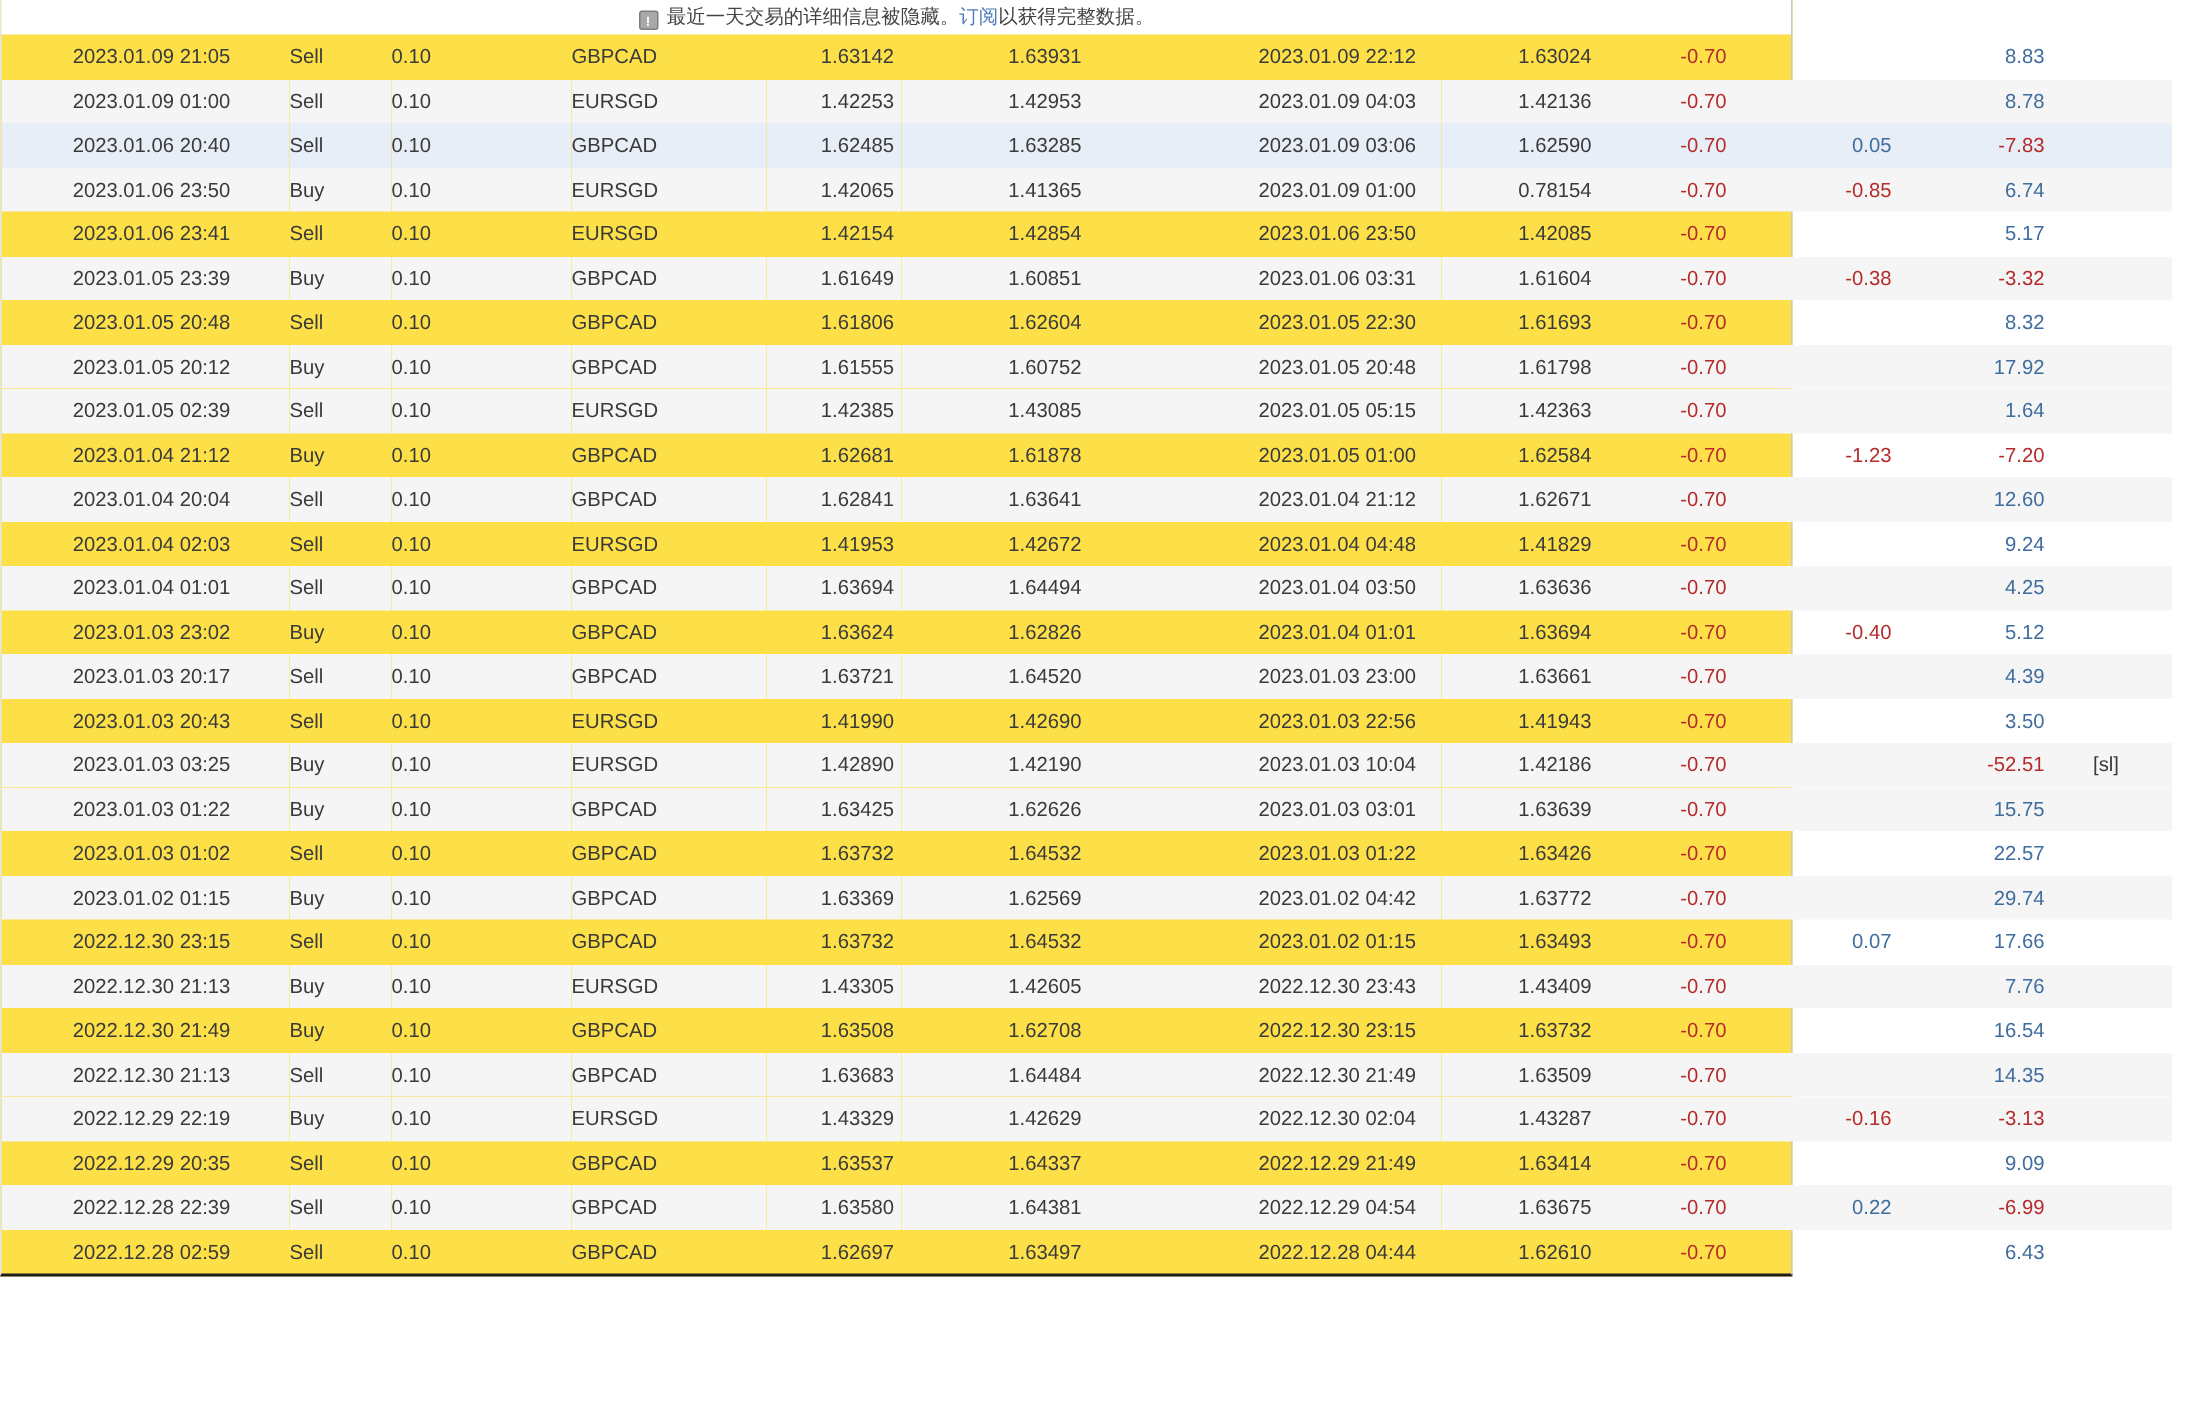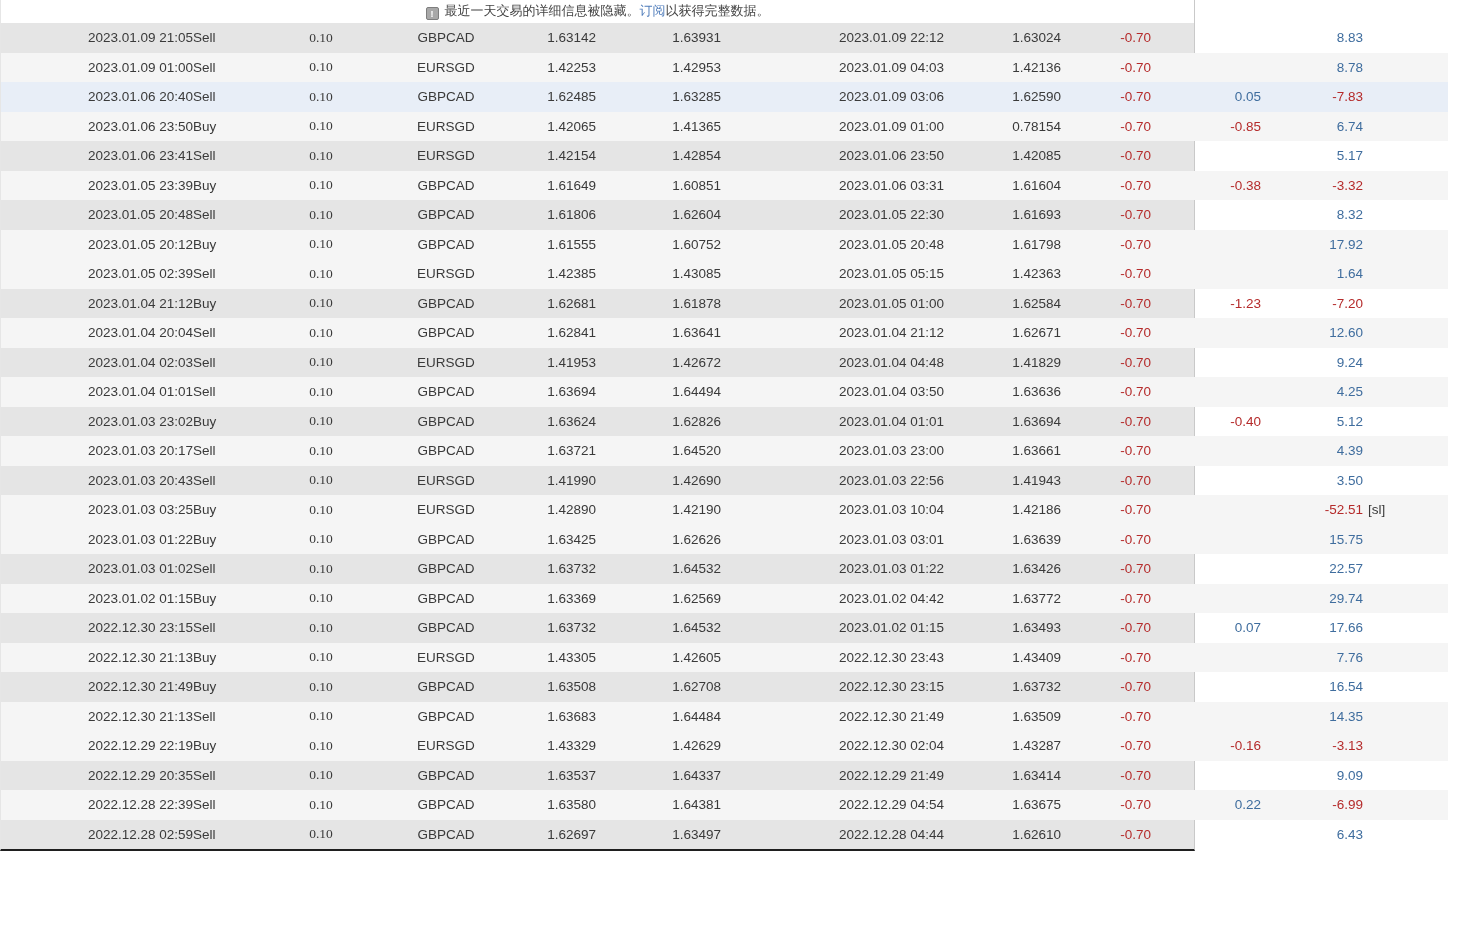--- a/index.html
+++ b/index.html
@@ -1,41 +1,41 @@
 <!DOCTYPE html>
 <html><head>
 <meta charset="utf-8">
 <style>
   html,body{margin:0;padding:0;background:#fff;}
   body{width:1460px;height:942px;overflow:hidden;
        font-family:"Liberation Sans","DejaVu Sans",sans-serif;
        -webkit-font-smoothing:antialiased;}
   .table-wrap{width:1195px;border-right:1px solid #c9c9c9;border-left:1px solid #e6e6e6;
-              border-bottom:2px solid #1f1f1f;box-sizing:border-box;background:#e5e5e5;}
+              border-bottom:2px solid #1f1f1f;box-sizing:border-box;background:#fde047;}
   
   .notice{height:23px;line-height:22px;text-align:center;font-size:13px;color:#444;
           background:#fff;white-space:nowrap;}
   .notice-icon{display:inline-block;width:13px;height:13px;line-height:13px;margin-right:6px;
                background:#a8a8a8;border:1px solid #7e7e7e;border-radius:2px;color:#fff;
                font-size:9px;font-weight:bold;text-align:center;vertical-align:-2px;
                box-sizing:border-box;}
   .notice-link{color:#4f7cba;text-decoration:none;cursor:pointer;}
   
   table{table-layout:fixed;border-collapse:collapse;width:1447px;}
   td{height:29.5px;padding:0;font-size:13.5px;color:#3a3a3a;white-space:nowrap;
      overflow:hidden;vertical-align:middle;}
   tr.stripe td{background:#f5f5f5;}
   tr.hl td{background:#e8eef7;}
-  .c-date{text-align:right;padding-left:8px;}
+  .c-date{text-align:center;padding-left:8px;}
   .c-type{text-align:left;}
-  .c-vol{text-align:center;font-family:Liberation Serif, serif;}
-  .c-sym{text-align:center;}
+  .c-vol{}
+  .c-sym{}
   .c-num{text-align:right;padding-right:5px;}
   .c-closetime{text-align:center;padding-left:96px;}
-  .c-marker{text-align:left;padding-right:8px;color:#3a3a3a;}
+  .c-marker{text-align:center;padding-right:8px;color:#3a3a3a;}
   td.pos{color:#3f6d9e;}
   td.neg{color:#b52b2b;}
 </style>
 </head>
 <body>
 
 <div class="table-wrap">
   <div class="notice">
     <span class="notice-icon">!</span><span>最近一天交易的详细信息被隐藏。</span><a class="notice-link" href="#">订阅</a><span>以获得完整数据。</span>
   </div>

